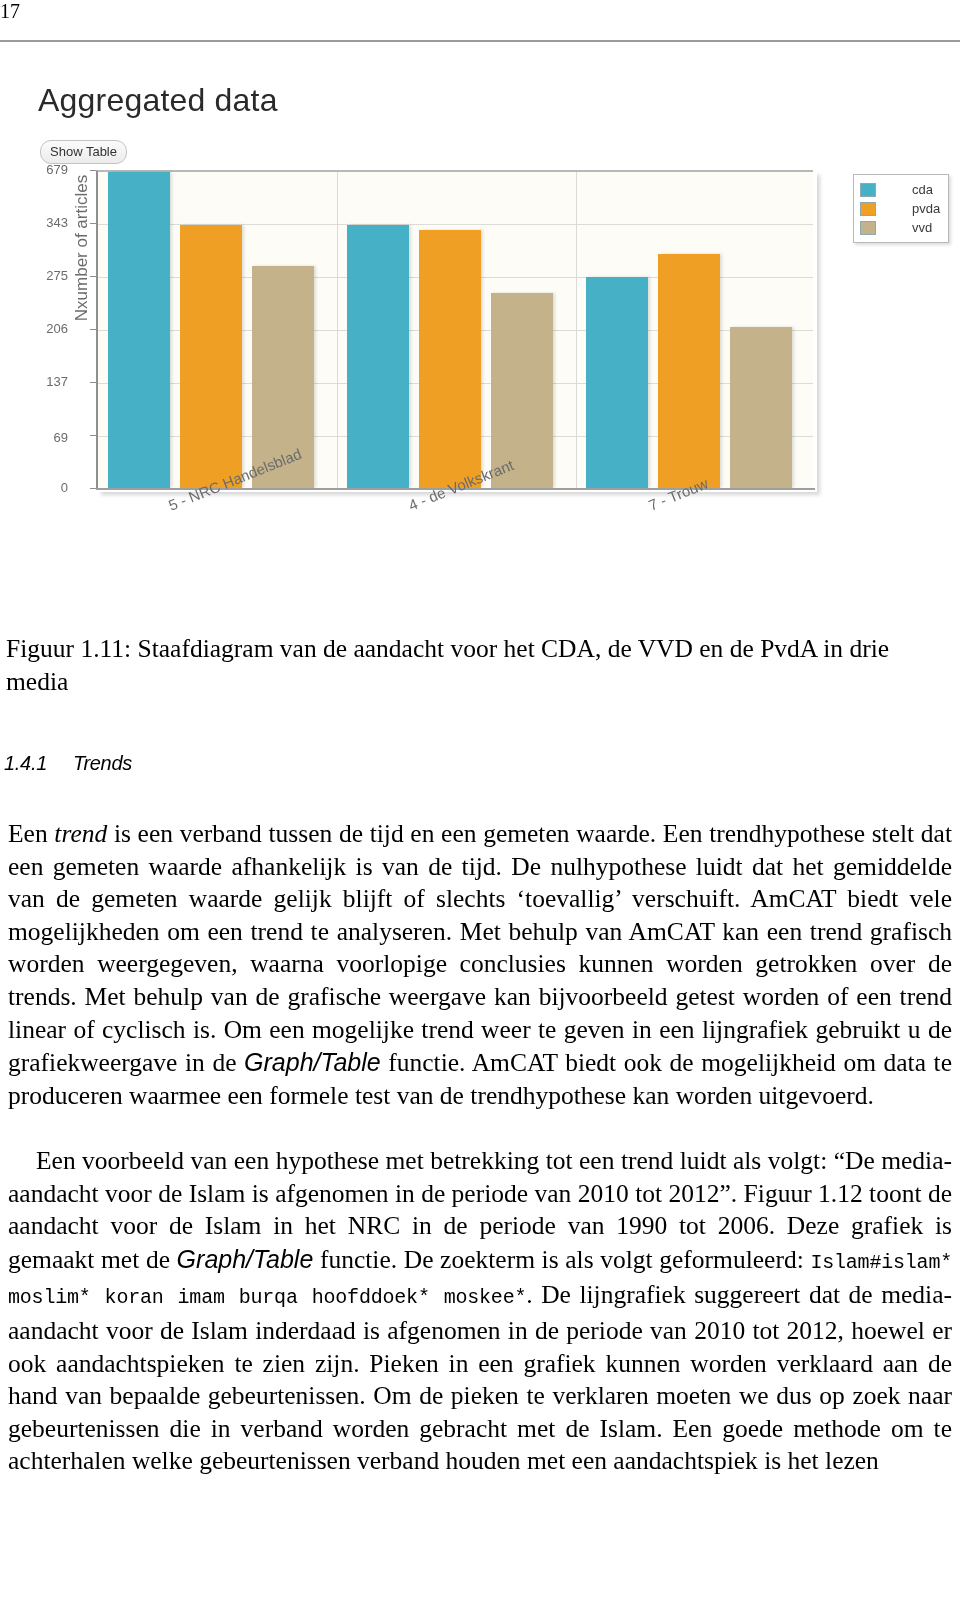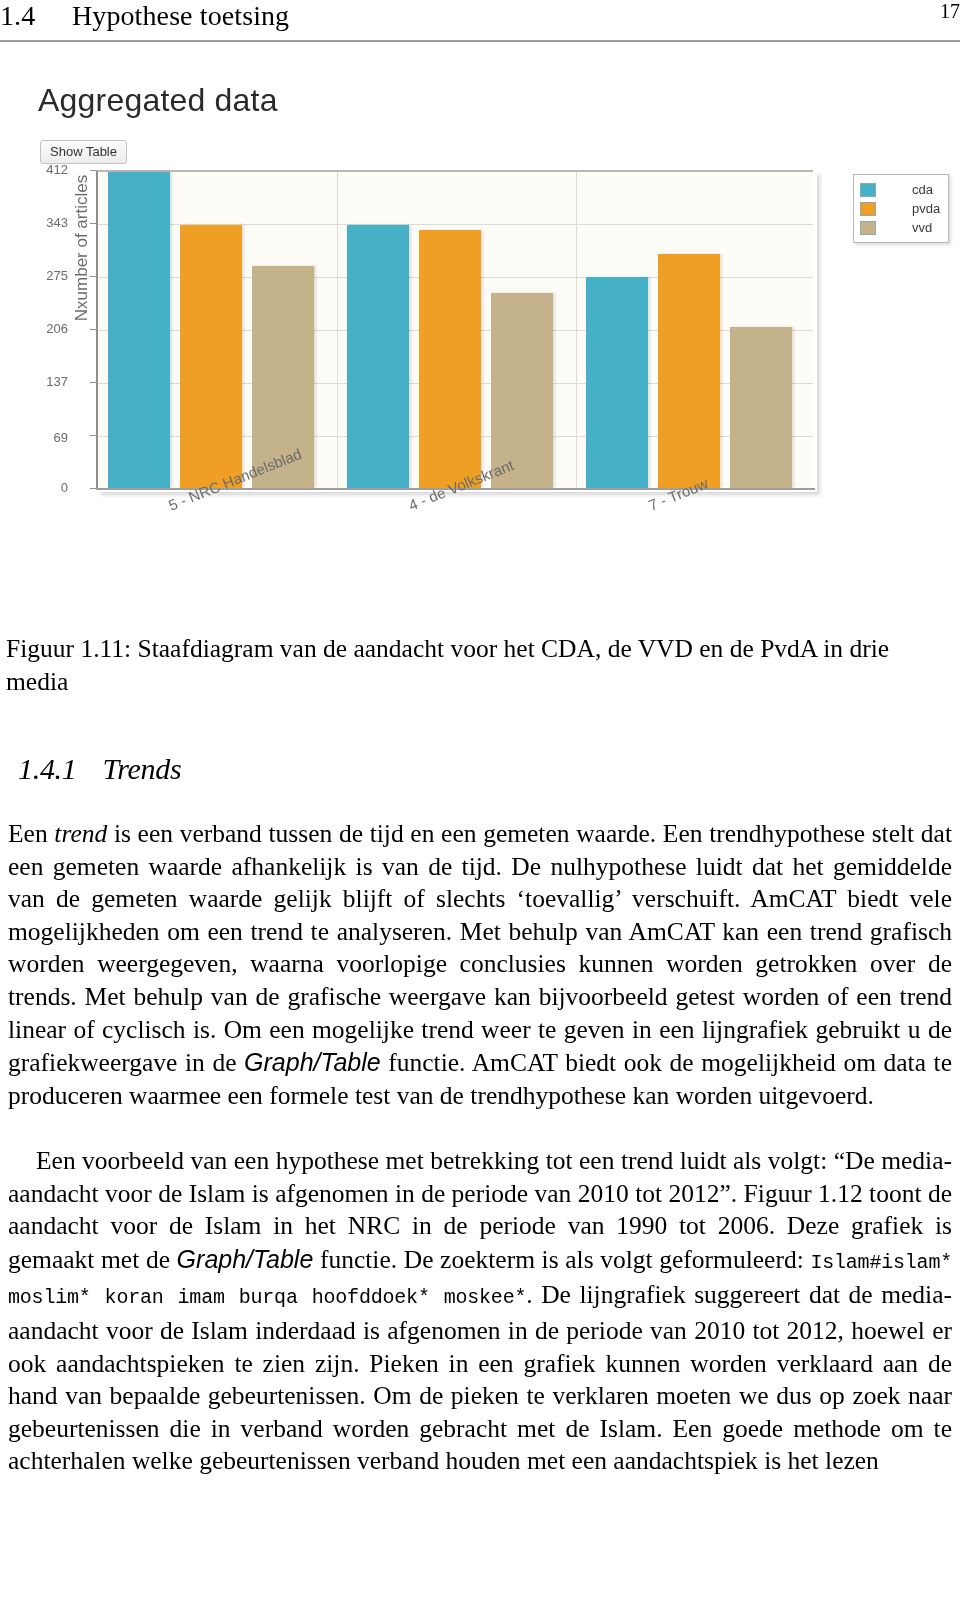--- a/index.html
+++ b/index.html
@@ -67,21 +67,21 @@
     letter-spacing: .2px;
   }
   .show-table-btn {
     position: absolute;
     left: 12px; top: 62px;
     font-family: "Liberation Sans", sans-serif;
     font-size: 13px;
     color: #333;
     background: linear-gradient(#fbfbfb, #ececec);
     border: 1px solid #c3c3c3;
-    border-radius: 3px;
+    border-radius: 11px;
     padding: 3px 9px 4px 9px;
     line-height: 15px;
   }
 
   
   .plot-area {
     position: absolute;
     left: 68px; top: 92px;
     width: 717px;
     height: 318px;
@@ -215,24 +215,24 @@
     left: 6px; top: 632px;
     width: 944px;
     font-size: 25.5px;
     line-height: 33px;
     text-align: left;
   }
 
   
   .section-heading {
     position: absolute;
-    left: 18px; top: 752px;
-    font-family: Liberation Serif, serif;
+    left: 4px; top: 752px;
+    font-family: Liberation Sans, sans-serif;
     font-style: italic;
-    font-size: 30px;
+    font-size: 20px;
     font-weight: normal;
     letter-spacing: -.3px;
   }
   .section-heading .sec-num { margin-right: 26px; }
 
   
   .body-text {
     position: absolute;
     left: 8px;
     width: 944px;
@@ -253,38 +253,34 @@
   .mono {
     font-family: "Liberation Mono", monospace;
     font-size: 20px;
     letter-spacing: -.2px;
   }
 </style>
 </head>
 <body>
 
 <div class="page-header">
-  <div class="hdr-left">
-    <span class="hdr-num">1.4</span>
-    <span class="hdr-title">Hypothese toetsing</span>
-  </div>
   <div class="hdr-page">17</div>
 </div>
 <div class="header-rule"></div>
 
 <div class="figure-block">
 
   <div class="chart-wrap">
 
     <div class="chart-title">Aggregated data</div>
 
     <div class="show-table-btn">Show Table</div>
 
     <div>
-      <div class="y-tick-label" style="top:92px;left:0;">412</div>
+      <div class="y-tick-label" style="top:92px;left:0;">679</div>
       <div class="y-tick-label" style="top:145px;left:0;">343</div>
       <div class="y-tick-label" style="top:198px;left:0;">275</div>
       <div class="y-tick-label" style="top:251px;left:0;">206</div>
       <div class="y-tick-label" style="top:304px;left:0;">137</div>
       <div class="y-tick-label" style="top:360px;left:0;">69</div>
       <div class="y-tick-label" style="top:410px;left:0;">0</div>
 
       <div class="y-tick-mark" style="top:92px;"></div>
       <div class="y-tick-mark" style="top:145px;"></div>
       <div class="y-tick-mark" style="top:198px;"></div>

